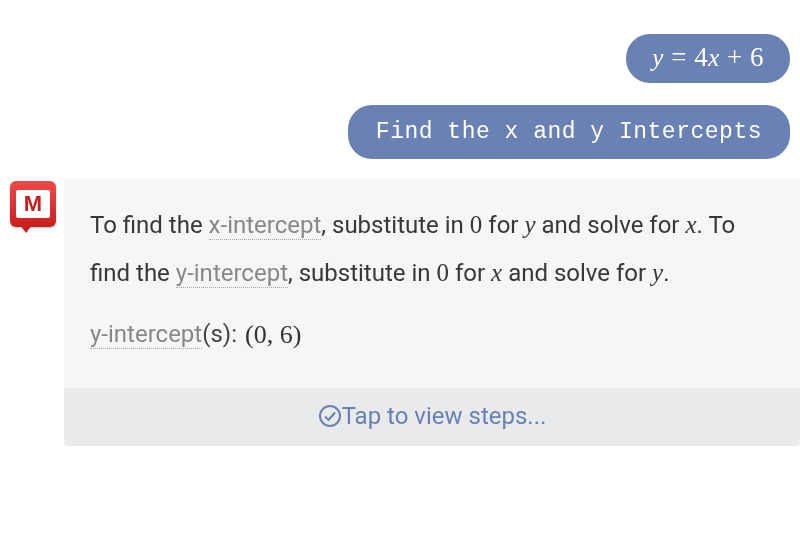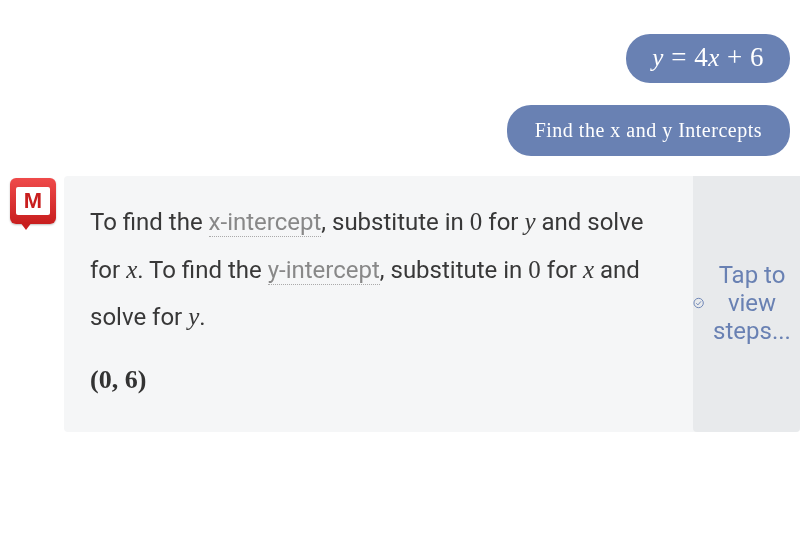--- a/index.html
+++ b/index.html
@@ -26,23 +26,23 @@
     font-size: 27px;
     font-family: "Times New Roman", serif;
     font-style: italic;
     letter-spacing: 0.5px;
     margin-top: 16px;
   }
   .user-bubble.eq {
     padding: 8px 26px 10px 26px;
   }
   .user-bubble.q {
-    font-family: Liberation Serif, serif;
+    font-family: Liberation Mono, monospace;
     font-style: normal;
-    font-size: 20px;
+    font-size: 23px;
     padding: 14px 28px;
   }
   .answer-row {
     display: flex;
     align-items: flex-start;
     margin-top: 14px;
     padding: 0 0 0 10px;
   }
   .app-icon {
     width: 46px;
@@ -82,21 +82,21 @@
     border-right: 6px solid transparent;
     border-top: 8px solid #c81e1e;
   }
   .answer-card {
     flex: 1;
     background: #f5f6f7;
     border-radius: 4px;
     margin-right: 0;
     padding: 0;
     display: flex;
-    flex-direction: row;
+    flex-direction: column;
   }
   .answer-body {
     padding: 22px 26px 18px 26px;
     color: #383838;
     font-size: 24px;
     line-height: 1.9;
   }
   .mathvar {
     font-family: "Times New Roman", serif;
     font-style: italic;
@@ -154,21 +154,20 @@
   .comma0 {
     font-family: "Times New Roman", serif;
     font-size: 25px;
     margin-left: 2px;
     color: #333;
   }
   .paren {
     font-family: "Times New Roman", serif;
     font-size: 26px;
     color: #333;
-    font-weight: bold;
   }
   .steps-bar {
     background: #e8eaec;
     text-align: center;
     padding: 14px 0 16px 0;
     color: #6981b3;
     font-size: 24px;
     cursor: pointer;
     border-radius: 0 0 4px 4px;
     display: flex;
@@ -191,20 +190,23 @@
 <div class="answer-row">
   <div class="app-icon">
     <div class="inner">M</div>
   </div>
   <div class="answer-card">
     <div class="answer-body">
       <span>To find the </span><span class="glossary">x-intercept</span><span>, substitute in </span><span class="mathnum">0</span><span> for </span><span class="mathvar">y</span><span> and solve for </span><span class="mathvar">x</span><span>. To find the </span><span class="glossary">y-intercept</span><span>, substitute in </span><span class="mathnum">0</span><span> for </span><span class="mathvar">x</span><span> and solve for </span><span class="mathvar">y</span><span>.</span>
 
       <div class="results">
         <div class="result-line">
+          <span class="label">
+            <span class="glossary">y-intercept</span><span>(s): </span>
+          </span>
           <span class="paren">(0, 6)</span>
         </div>
       </div>
     </div>
     <div class="steps-bar">
       <svg viewBox="0 0 24 24" fill="none" stroke="#6981b3" stroke-width="2">
         <circle cx="12" cy="12" r="10"></circle>
         <path d="M7 12.5 L10.5 16 L17 8.5"></path>
       </svg>
       <span>Tap to view steps...</span>

